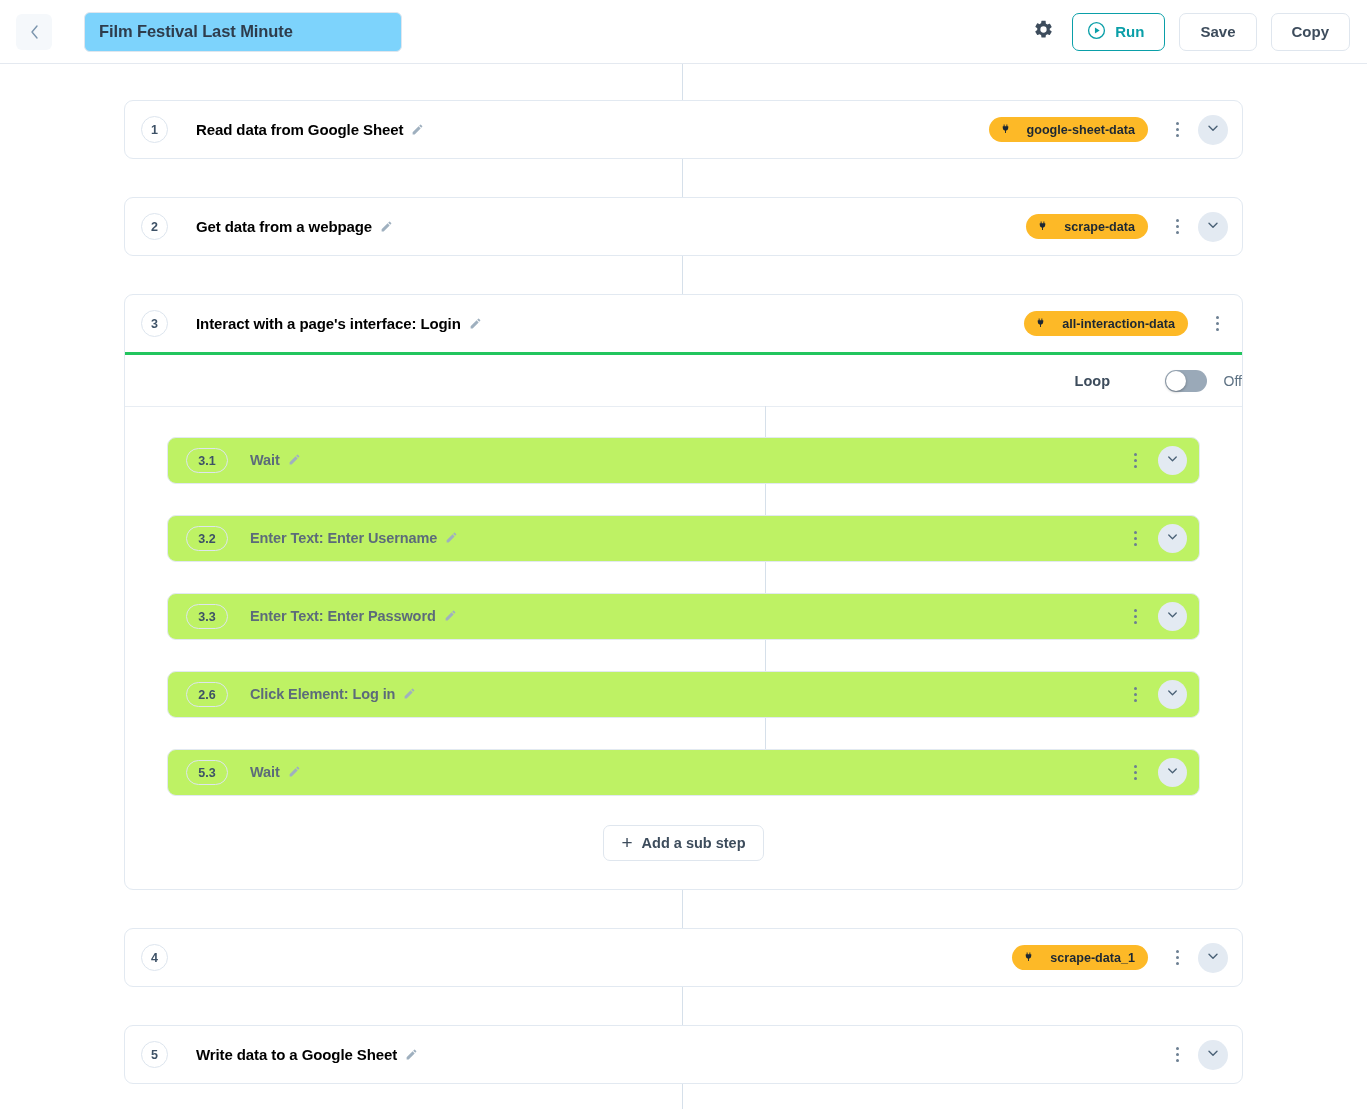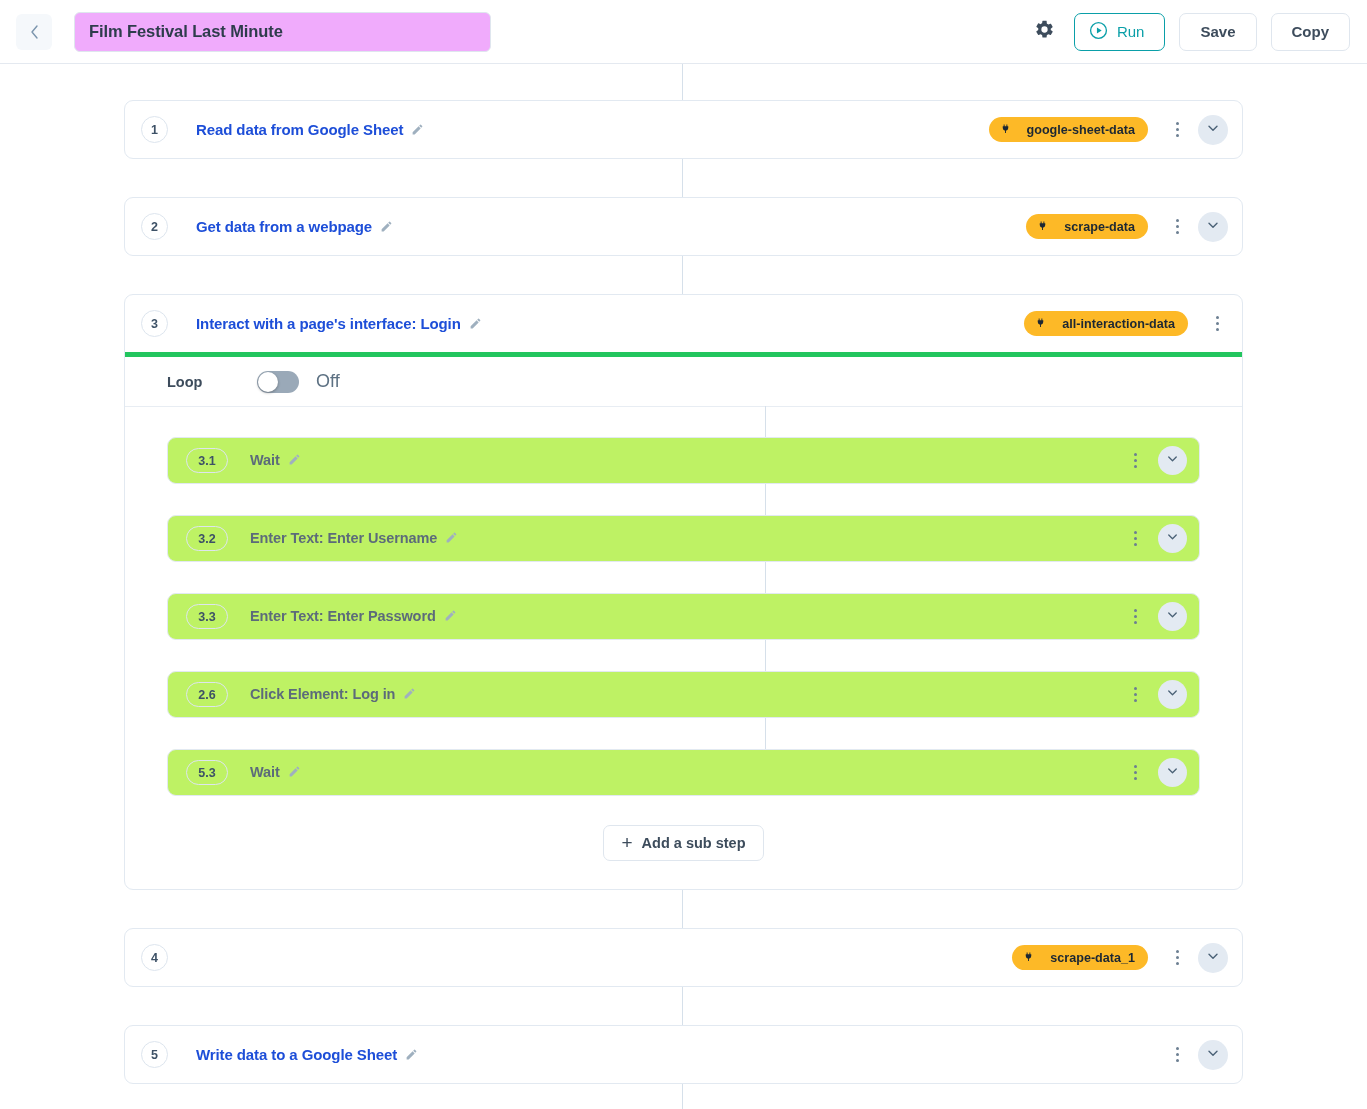--- a/index.html
+++ b/index.html
@@ -25,26 +25,26 @@
   .back-btn {
     width: 36px; height: 36px;
     border-radius: 6px;
     background: #f5f8fb;
     display: flex; align-items: center; justify-content: center;
     cursor: pointer;
     flex: 0 0 auto;
   }
   .back-btn svg { display:block; }
   .title-field {
-    margin-left: 22px;
-    width: 417px;
+    margin-left: 32px;
+    width: 318px;
     height: 40px;
     border: 1px solid #dfe6ee;
     border-radius: 6px;
-    background: #f0abfc;
+    background: #7dd3fc;
     padding: 0 14px;
     font-size: 16.5px;
     font-weight: 700;
     color: #2e3c4c;
     font-family: "Liberation Sans", sans-serif;
     letter-spacing: -0.1px;
   }
   .topbar-right {
     margin-left: auto;
     display: flex;
@@ -59,21 +59,21 @@
   }
   .run-btn {
     display: flex; align-items: center; gap: 9px;
     height: 38px;
     padding: 0 20px 0 14px;
     border: 1.6px solid #0a9fa8;
     border-radius: 7px;
     background: #fff;
     color: #0a9fa8;
     font-size: 15px;
-    font-weight: 400;
+    font-weight: 700;
     cursor: pointer;
     font-family: "Liberation Sans", sans-serif;
   }
   .plain-btn {
     height: 38px;
     padding: 0 20px;
     border: 1px solid #dfe6ee;
     border-radius: 7px;
     background: #fff;
     color: #3d4c5c;
@@ -129,21 +129,21 @@
     display: flex; align-items: center; justify-content: center;
     font-size: 12.5px;
     font-weight: 700;
     color: #3d5166;
     flex: 0 0 auto;
   }
   .step-label {
     margin-left: 28px;
     font-size: 15px;
     font-weight: 700;
-    color: #1d4ed8;
+    color: #000000;
     letter-spacing: -0.1px;
     white-space: nowrap;
   }
   .pencil-icon {
     display: inline-block;
     margin-left: 8px;
     vertical-align: -1px;
     cursor: pointer;
   }
   .spacer { flex: 1 1 auto; }
@@ -180,25 +180,26 @@
     margin-left: 10px;
     border-radius: 50%;
     background: #e3eaf2;
     display: flex; align-items: center; justify-content: center;
     cursor: pointer;
     flex: 0 0 auto;
   }
 
   
   .loop-bar {
-    border-top: 5px solid #22c55e;
+    border-top: 3px solid #22c55e;
     height: 54px;
     display: flex;
     align-items: center;
     padding-left: 42px;
+    justify-content: flex-end;
   }
   .loop-label {
     font-size: 14.5px; font-weight: 700; color: #3d4c5c;
     width: 90px;
   }
   .toggle {
     width: 42px; height: 22px;
     border-radius: 11px;
     background: #9aa9b8;
     position: relative;
@@ -208,21 +209,21 @@
   .toggle .knob {
     position: absolute;
     left: 1px; top: 1px;
     width: 20px; height: 20px;
     border-radius: 50%;
     background: #fff;
     box-shadow: 0 1px 3px rgba(0,0,0,.32);
   }
   .toggle-state {
     margin-left: 17px;
-    font-size: 18px;
+    font-size: 14px;
     color: #5d7183;
     font-weight: 400;
   }
 
   
   .substeps {
     border-top: 1px solid #e8edf3;
     padding: 30px 42px 28px 42px;
     position: relative;
   }

